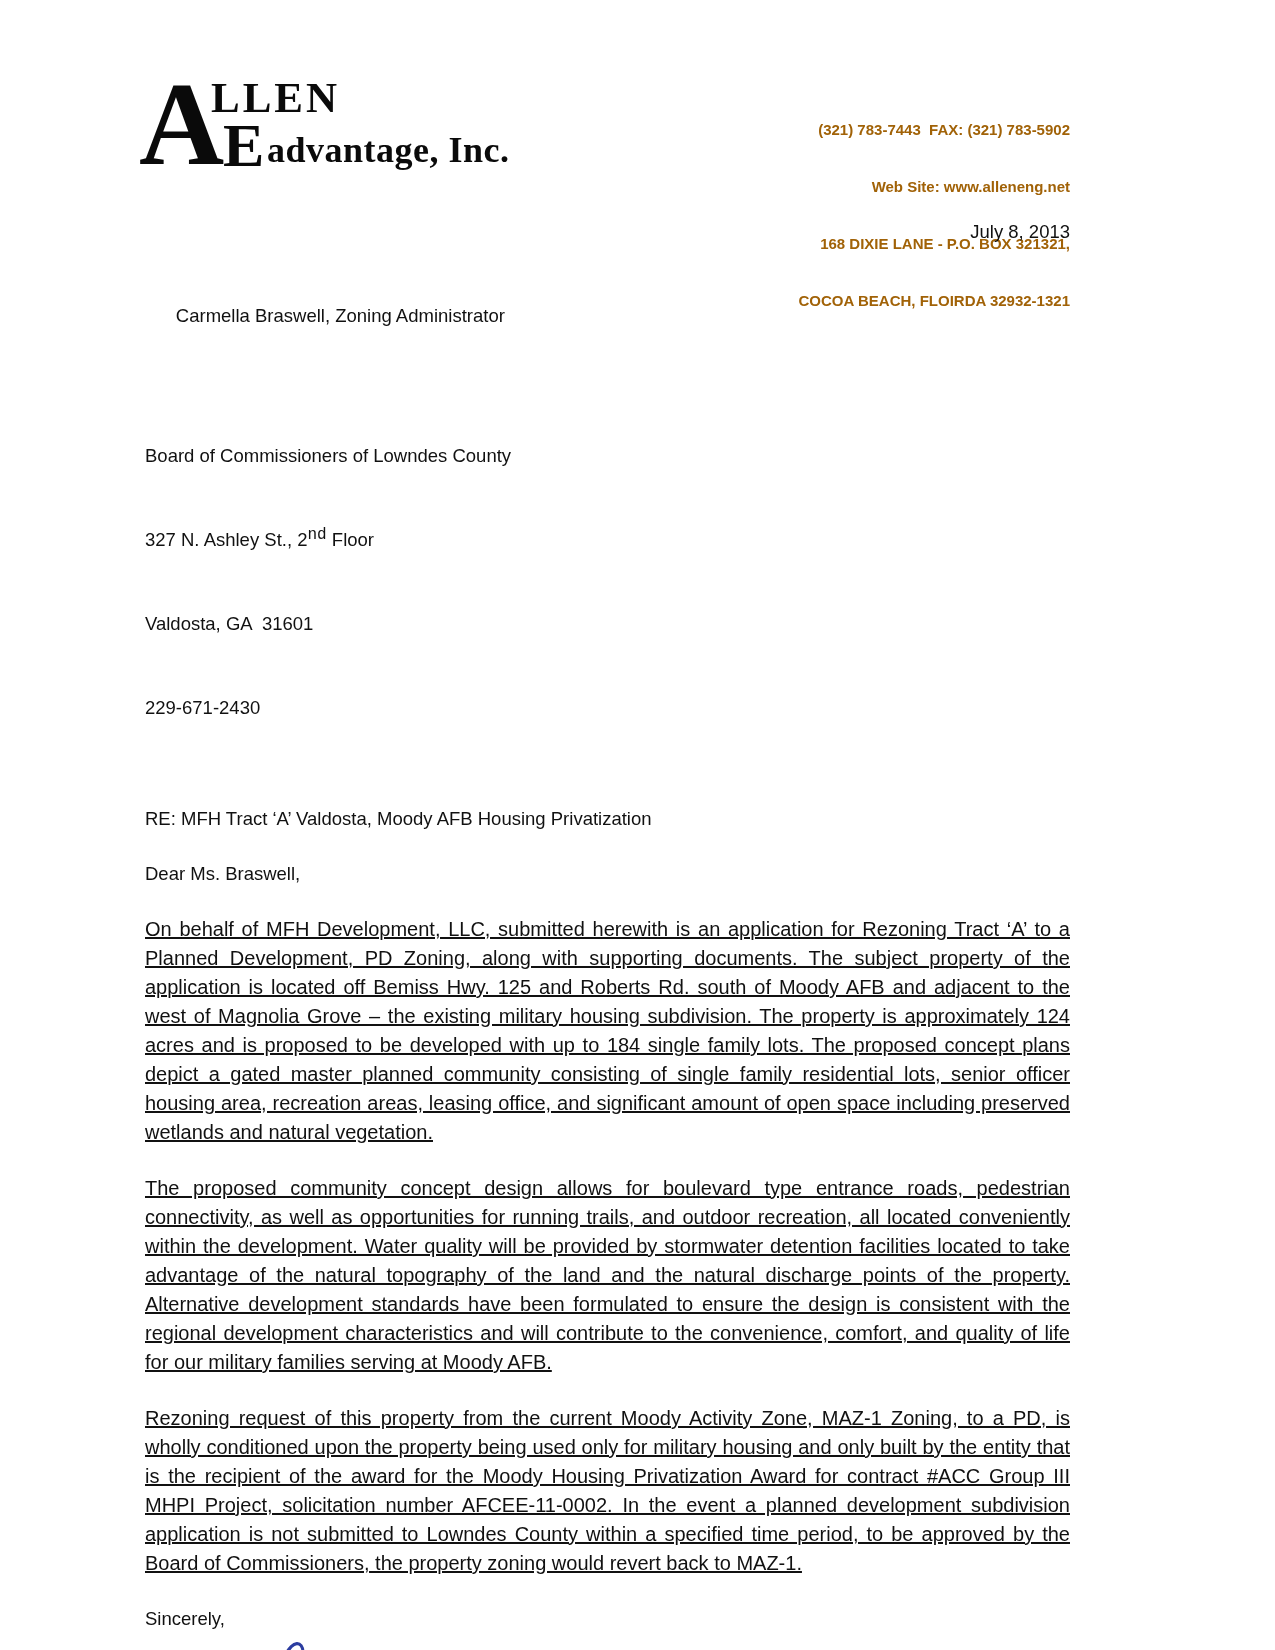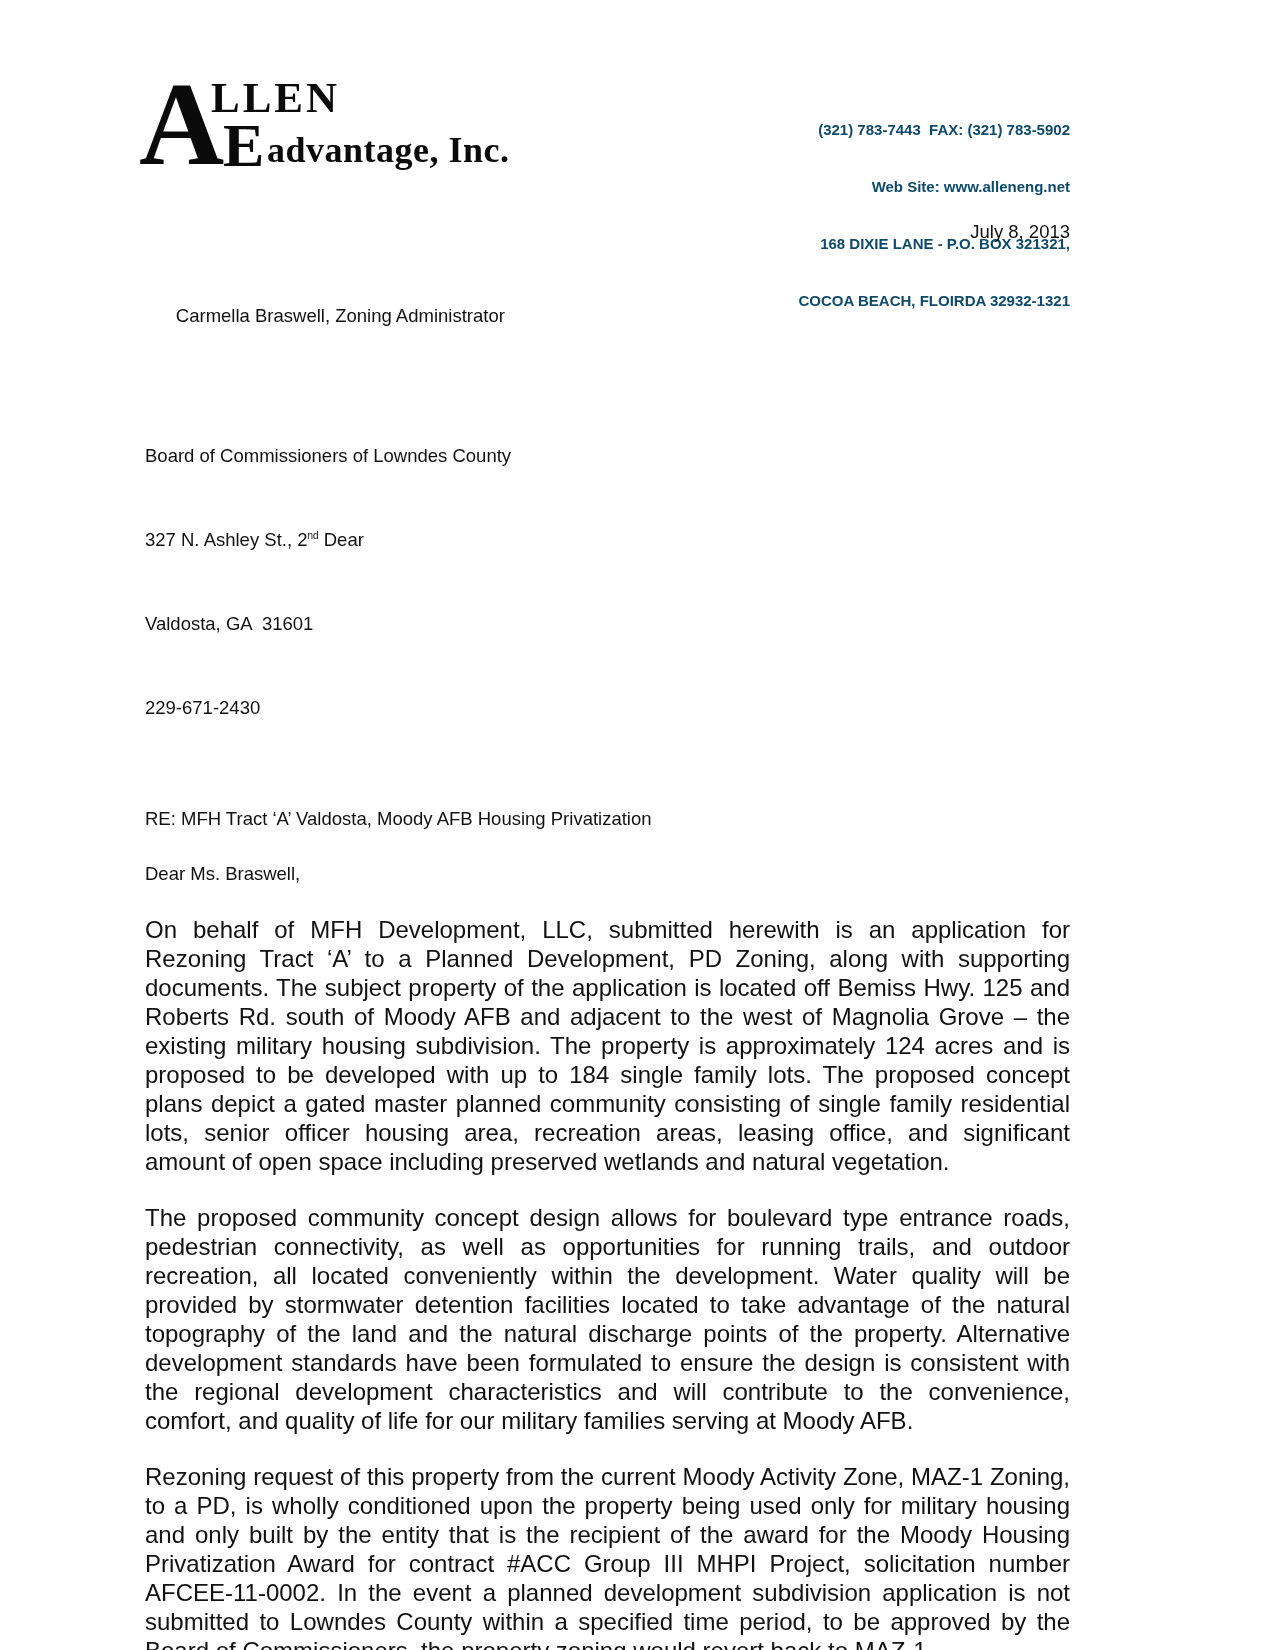--- a/index.html
+++ b/index.html
@@ -62,51 +62,53 @@
     letter-spacing: 0.5px;
   }
   .contact {
     position: absolute;
     right: 0;
     top: 2px;
     text-align: right;
     font-weight: bold;
     font-size: 15px;
     line-height: 19px;
-    color: #0c4a6e;
+    color: #a16207;
     white-space: pre-wrap;
   }
 
   
   .recipient-block {
     position: relative;
     font-size: 18.5px;
     line-height: 28px;
     white-space: pre-wrap;
   }
   .date {
     position: absolute;
     right: 0;
     top: 0;
     margin-left: 12px;
   }
   sup.ord {
-    font-size: 10px;
+    font-size: 16px;
     vertical-align: super;
     line-height: 0;
+    font-family: Liberation Mono, monospace;
   }
 
   
   .subject { margin-top: 27px; font-size: 18.5px; line-height: 28px; }
   .salutation { margin-top: 27px; font-size: 18.5px; line-height: 28px; }
   .body-para {
     margin-top: 27px;
-    font-size: 24px;
+    font-size: 20px;
     line-height: 29px;
     text-align: justify;
+    text-decoration: underline;
   }
   .sincerely { margin-top: 27px; font-size: 18.5px; line-height: 28px; }
 
   .signature-wrap {
     margin-top: 2px;
     margin-left: -12px;
     margin-bottom: -22px;
     height: 92px;
   }
   .signer-line { font-size: 18.5px; line-height: 28px; }
@@ -130,21 +132,21 @@
       <div>COCOA BEACH, FLOIRDA 32932-1321</div>
     </div>
   </header>
 
   <section class="recipient-block">
     <div>
       <span>Carmella Braswell, Zoning Administrator</span>
       <span class="date">July 8, 2013</span>
     </div>
     <div>Board of Commissioners of Lowndes County</div>
-    <div><span>327 N. Ashley St., 2</span><sup class="ord">nd</sup><span> Dear</span></div>
+    <div><span>327 N. Ashley St., 2</span><sup class="ord">nd</sup><span> Floor</span></div>
     <div>Valdosta, GA  31601</div>
     <div>229-671-2430</div>
   </section>
 
   <p class="subject">RE: MFH Tract ‘A’ Valdosta, Moody AFB Housing Privatization</p>
   <p class="salutation">Dear Ms. Braswell,</p>
 
   <p class="body-para">On behalf of MFH Development, LLC, submitted herewith is an application for Rezoning Tract ‘A’ to a Planned Development, PD Zoning, along with supporting documents. The subject property of the application is located off Bemiss Hwy. 125 and Roberts Rd. south of Moody AFB and adjacent to the west of Magnolia Grove – the existing military housing subdivision. The property is approximately 124 acres and is proposed to be developed with up to 184 single family lots. The proposed concept plans depict a gated master planned community consisting of single family residential lots, senior officer housing area, recreation areas, leasing office, and significant amount of open space including preserved wetlands and natural vegetation.</p>
   <p class="body-para">The proposed community concept design allows for boulevard type entrance roads, pedestrian connectivity, as well as opportunities for running trails, and outdoor recreation, all located conveniently within the development. Water quality will be provided by stormwater detention facilities located to take advantage of the natural topography of the land and the natural discharge points of the property. Alternative development standards have been formulated to ensure the design is consistent with the regional development characteristics and will contribute to the convenience, comfort, and quality of life for our military families serving at Moody AFB.</p>
   <p class="body-para">Rezoning request of this property from the current Moody Activity Zone, MAZ-1 Zoning, to a PD, is wholly conditioned upon the property being used only for military housing and only built by the entity that is the recipient of the award for the Moody Housing Privatization Award for contract #ACC Group III MHPI Project, solicitation number AFCEE-11-0002. In the event a planned development subdivision application is not submitted to Lowndes County within a specified time period, to be approved by the Board of Commissioners, the property zoning would revert back to MAZ-1.</p>

